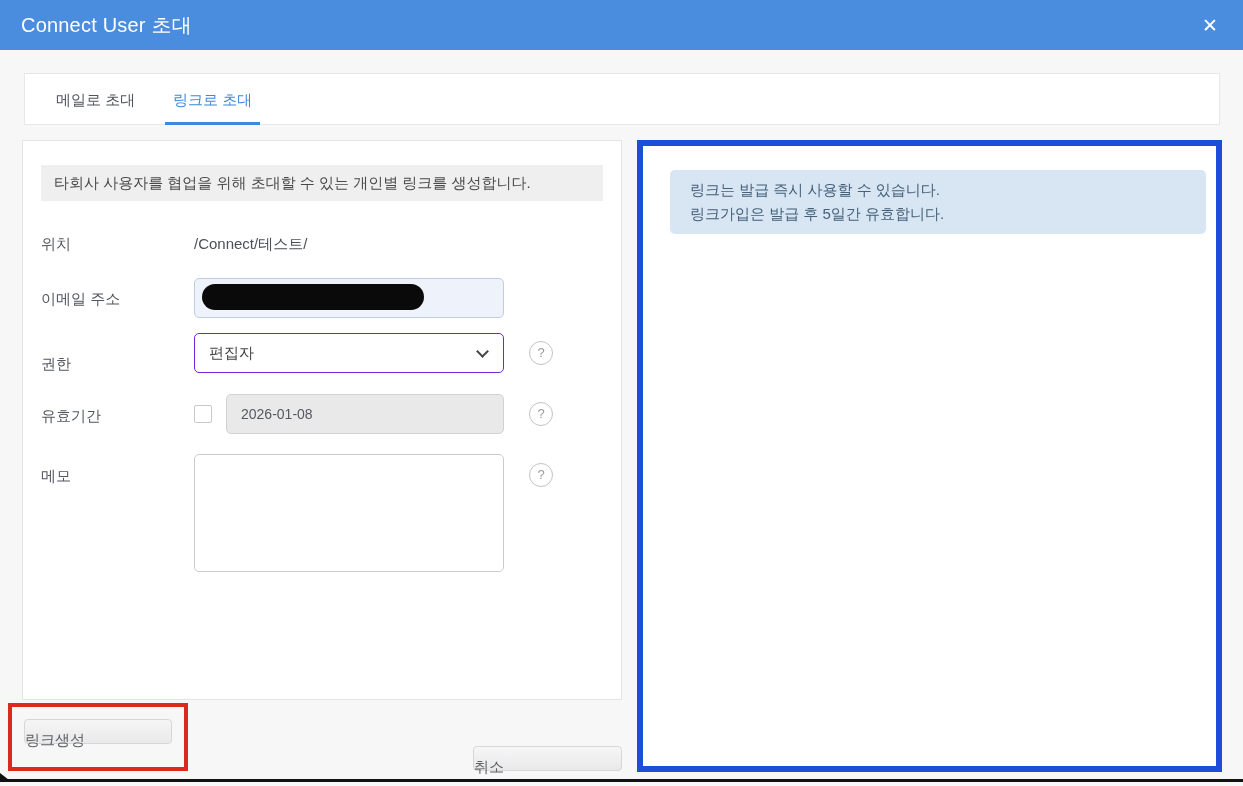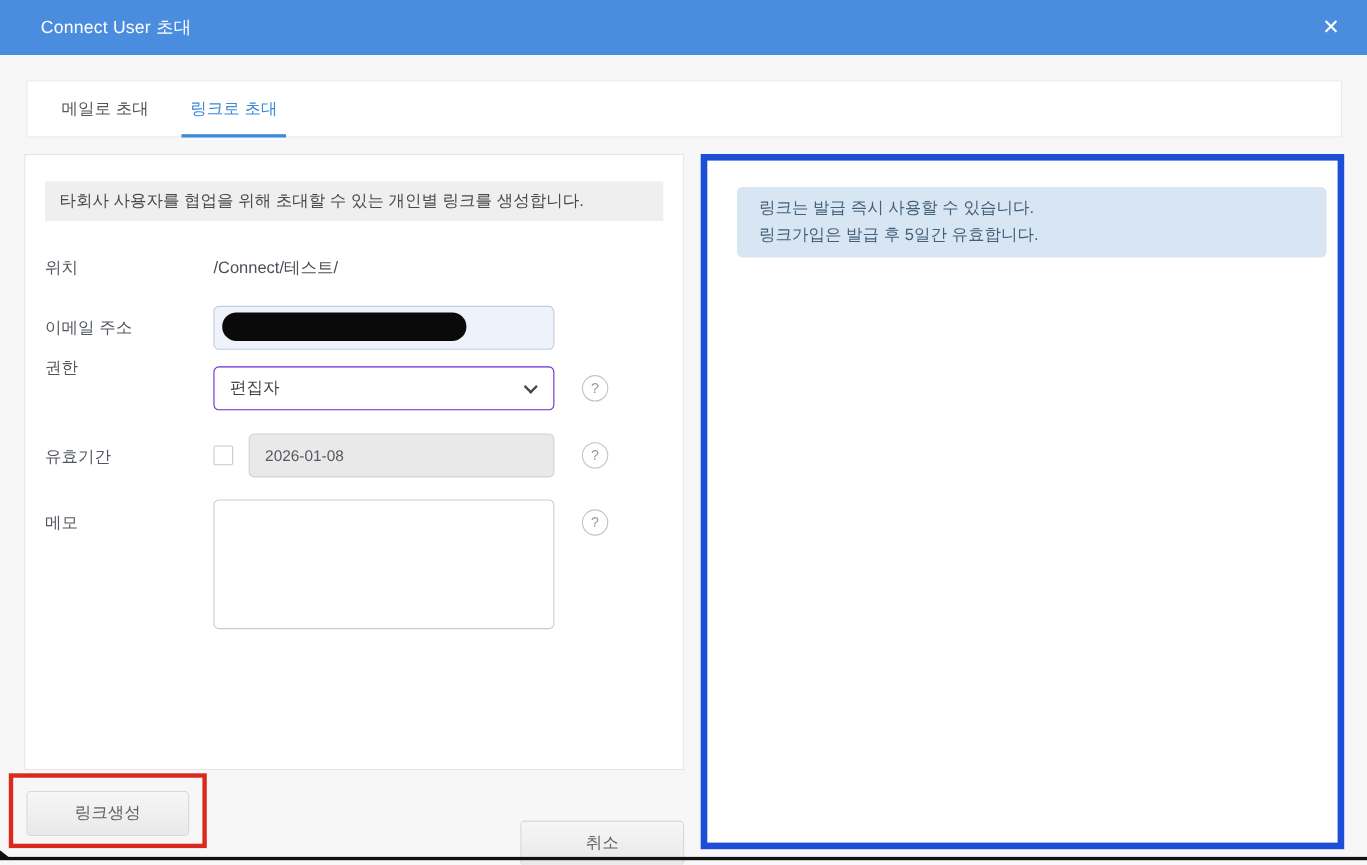--- a/index.html
+++ b/index.html
@@ -11,21 +11,21 @@
     overflow:hidden;
     color:#4a5056;
   }
   
   .dlg-header {
     position:absolute; left:0; top:0; width:1243px; height:50px;
     background:#4a8dde;
     display:flex; align-items:center;
   }
   .dlg-title {
-    color:#ffffff; font-size:16px; margin-left:37px; letter-spacing:0.2px;
+    color:#ffffff; font-size:20px; margin-left:21px; letter-spacing:0.2px;
   }
   .dlg-close {
     position:absolute; right:18px; top:0; height:50px; width:30px;
     color:#ffffff; font-size:19px; font-weight:bold;
     display:flex; align-items:center; justify-content:center;
     cursor:pointer;
   }
   
   .tabbar {
     position:absolute; left:24px; top:73px; width:1196px; height:52px;
@@ -95,24 +95,24 @@
     position:absolute; left:637px; top:140px; width:585px; height:632px;
     background:#ffffff; border:6px solid #1d4ed8;
   }
   .notice-box {
     position:absolute; left:27px; top:24px; width:536px; height:64px;
     background:#d8e5f2; border-radius:5px;
     padding:8px 20px; font-size:15px; line-height:24px; color:#44617b;
   }
   
   .btn {
-    position:absolute; height:41px; border-radius:4px;
+    position:absolute; height:25px; border-radius:4px;
     background:linear-gradient(#f6f6f6,#e9e9e9);
     border:1px solid #d7d7d7;
-    font-size:15px; color:#5c6166; text-align:center; line-height:39px;
+    font-size:15px; color:#5c6166; text-align:left; line-height:39px;
     cursor:pointer;
   }
   .btn-create { left:24px; top:719px; width:148px; }
   .btn-cancel { left:473px; top:719px; width:149px;margin-top:27px; }
   .red-annotation {
     position:absolute; left:8px; top:703px; width:180px; height:68px;
     border:4px solid #da2a1e; pointer-events:none;
   }
   
   .bottom-edge {
@@ -141,21 +141,21 @@
   <div class="desc-strip">타회사 사용자를 협업을 위해 초대할 수 있는 개인별 링크를 생성합니다.</div>
 
   <div class="f-label" style="top:92px;">위치</div>
   <div class="f-value" style="top:92px;">/Connect/테스트/</div>
 
   <div class="f-label" style="top:147px;">이메일 주소</div>
   <div class="email-input">
     <div class="redaction"></div>
   </div>
 
-  <div class="f-label" style="top:184px;font-family:Liberation Mono, monospace;">권한</div>
+  <div class="f-label" style="top:212px;">권한</div>
   <div class="perm-select">
     <span>편집자</span>
     <span class="chevron"></span>
   </div>
   <div class="help-icon" style="top:200px;">?</div>
 
   <div class="f-label" style="top:264px;">유효기간</div>
   <div class="validity-checkbox"></div>
   <div class="date-input">2026-01-08</div>
   <div class="help-icon" style="top:261px;">?</div>

